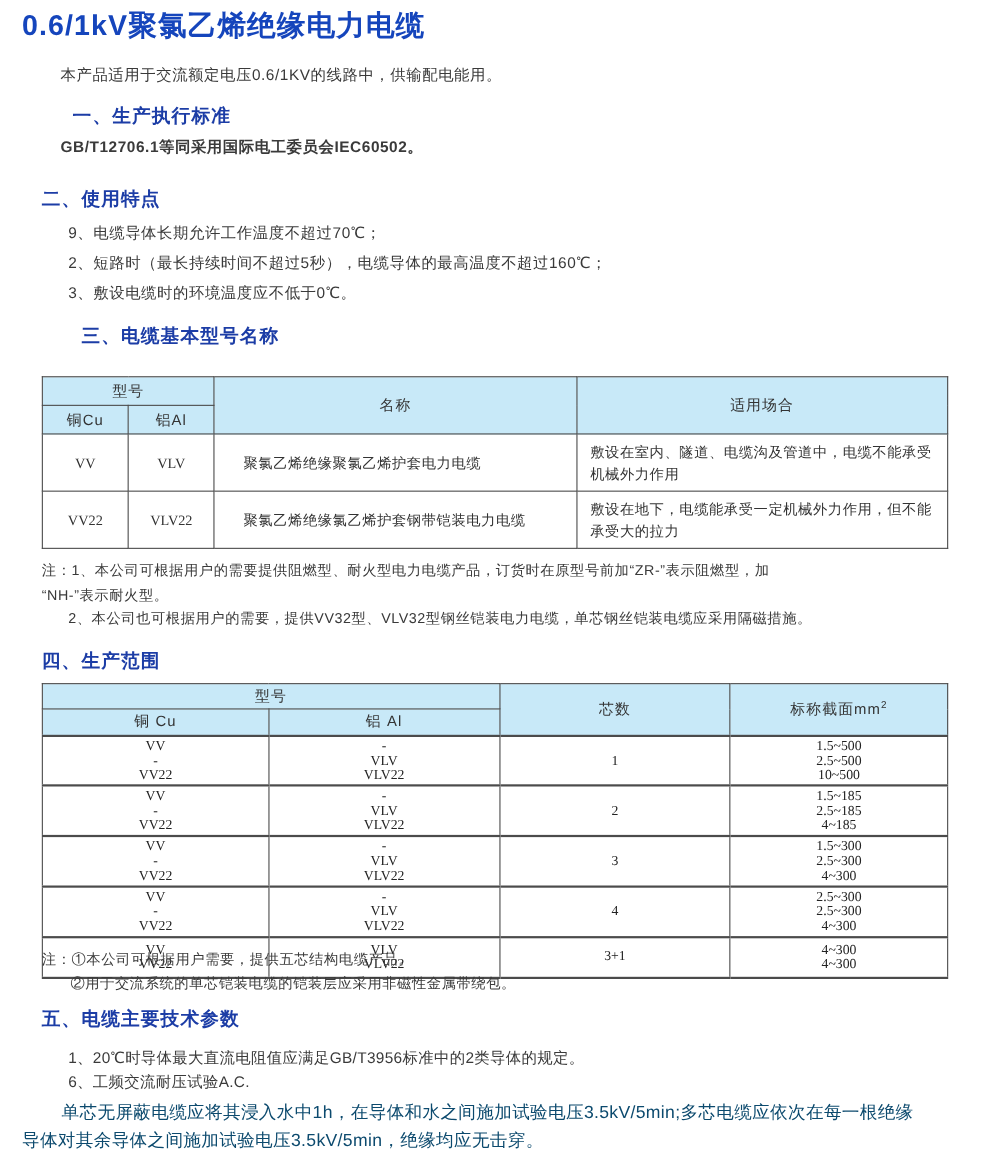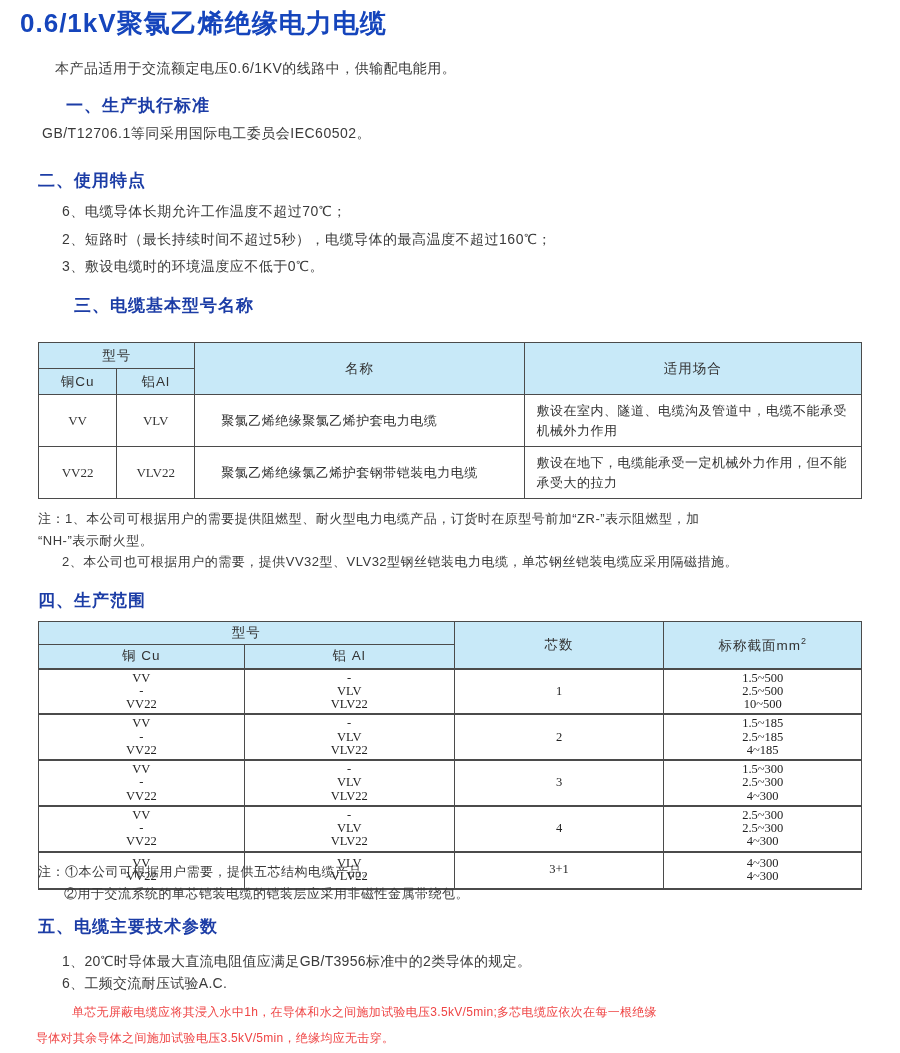--- a/index.html
+++ b/index.html
@@ -12,26 +12,26 @@
     left:20px;top:6px;font-size:26px;font-weight:bold;color:#1545bc;
     letter-spacing:1px;
   }
   .intro{left:55px;top:60px;font-size:14px;color:#3a3a3a;letter-spacing:0.5px;}
   .sec-head{font-size:17px;font-weight:bold;color:#1c3da6;letter-spacing:1px;}
   .h1{left:38px;top:94px;margin-left:28px;}
   .h2{left:38px;top:169px;}
   .h3{left:38px;top:294px;margin-left:36px;}
   .h4{left:38px;top:589px;}
   .h5{left:38px;top:915px;}
-  .body-line{left:42px;top:125px;font-size:14px;color:#3a3a3a;letter-spacing:0.5px;}
+  .body-line{left:55px;top:125px;font-size:14px;color:#3a3a3a;letter-spacing:0.5px;font-weight:bold;}
   .features{left:62px;top:198px;font-size:14px;color:#3a3a3a;}
   .features .list-line{height:27.5px;line-height:27.5px;letter-spacing:0.5px;}
   .s5items{left:62px;top:950px;font-size:14px;color:#3a3a3a;}
   .s5items .list-line{height:22px;line-height:22px;letter-spacing:0.3px;}
-  .s5para{left:36px;top:999px;width:860px;font-size:12px;color:#ef4444;line-height:26px;letter-spacing:0.3px;}
+  .s5para{left:20px;top:999px;width:860px;font-size:16px;color:#0c4a6e;line-height:26px;letter-spacing:0.3px;}
   .s5para .para-indent{padding-left:36px;}
 
   table{border-collapse:collapse;table-layout:fixed;border-radius:18px;}
   .doc-table{position:absolute;left:38px;width:824px;background:#fff;}
   .doc-table th{
     background:#c8e9f8;font-weight:normal;font-size:13.5px;color:#333;
     border:1px solid #4b4b4b;padding:0;letter-spacing:1px;
   }
   .doc-table td{border:1px solid #4b4b4b;}
 
@@ -68,21 +68,21 @@
 
 <div class="abs page-title">0.6/1kV聚氯乙烯绝缘电力电缆</div>
 
 <div class="abs intro">本产品适用于交流额定电压0.6/1KV的线路中，供输配电能用。</div>
 
 <div class="abs sec-head h1">一、生产执行标准</div>
 <div class="abs body-line">GB/T12706.1等同采用国际电工委员会IEC60502。</div>
 
 <div class="abs sec-head h2">二、使用特点</div>
 <div class="abs features">
-    <div class="list-line">6、电缆导体长期允许工作温度不超过70℃；</div>
+    <div class="list-line">9、电缆导体长期允许工作温度不超过70℃；</div>
     <div class="list-line">2、短路时（最长持续时间不超过5秒），电缆导体的最高温度不超过160℃；</div>
     <div class="list-line">3、敷设电缆时的环境温度应不低于0℃。</div>
   </div>
 
 <div class="abs sec-head h3">三、电缆基本型号名称</div>
 
 <table class="doc-table" id="model-table">
   <colgroup>
     <col style="width:9.5%">
       <col style="width:9.5%">

